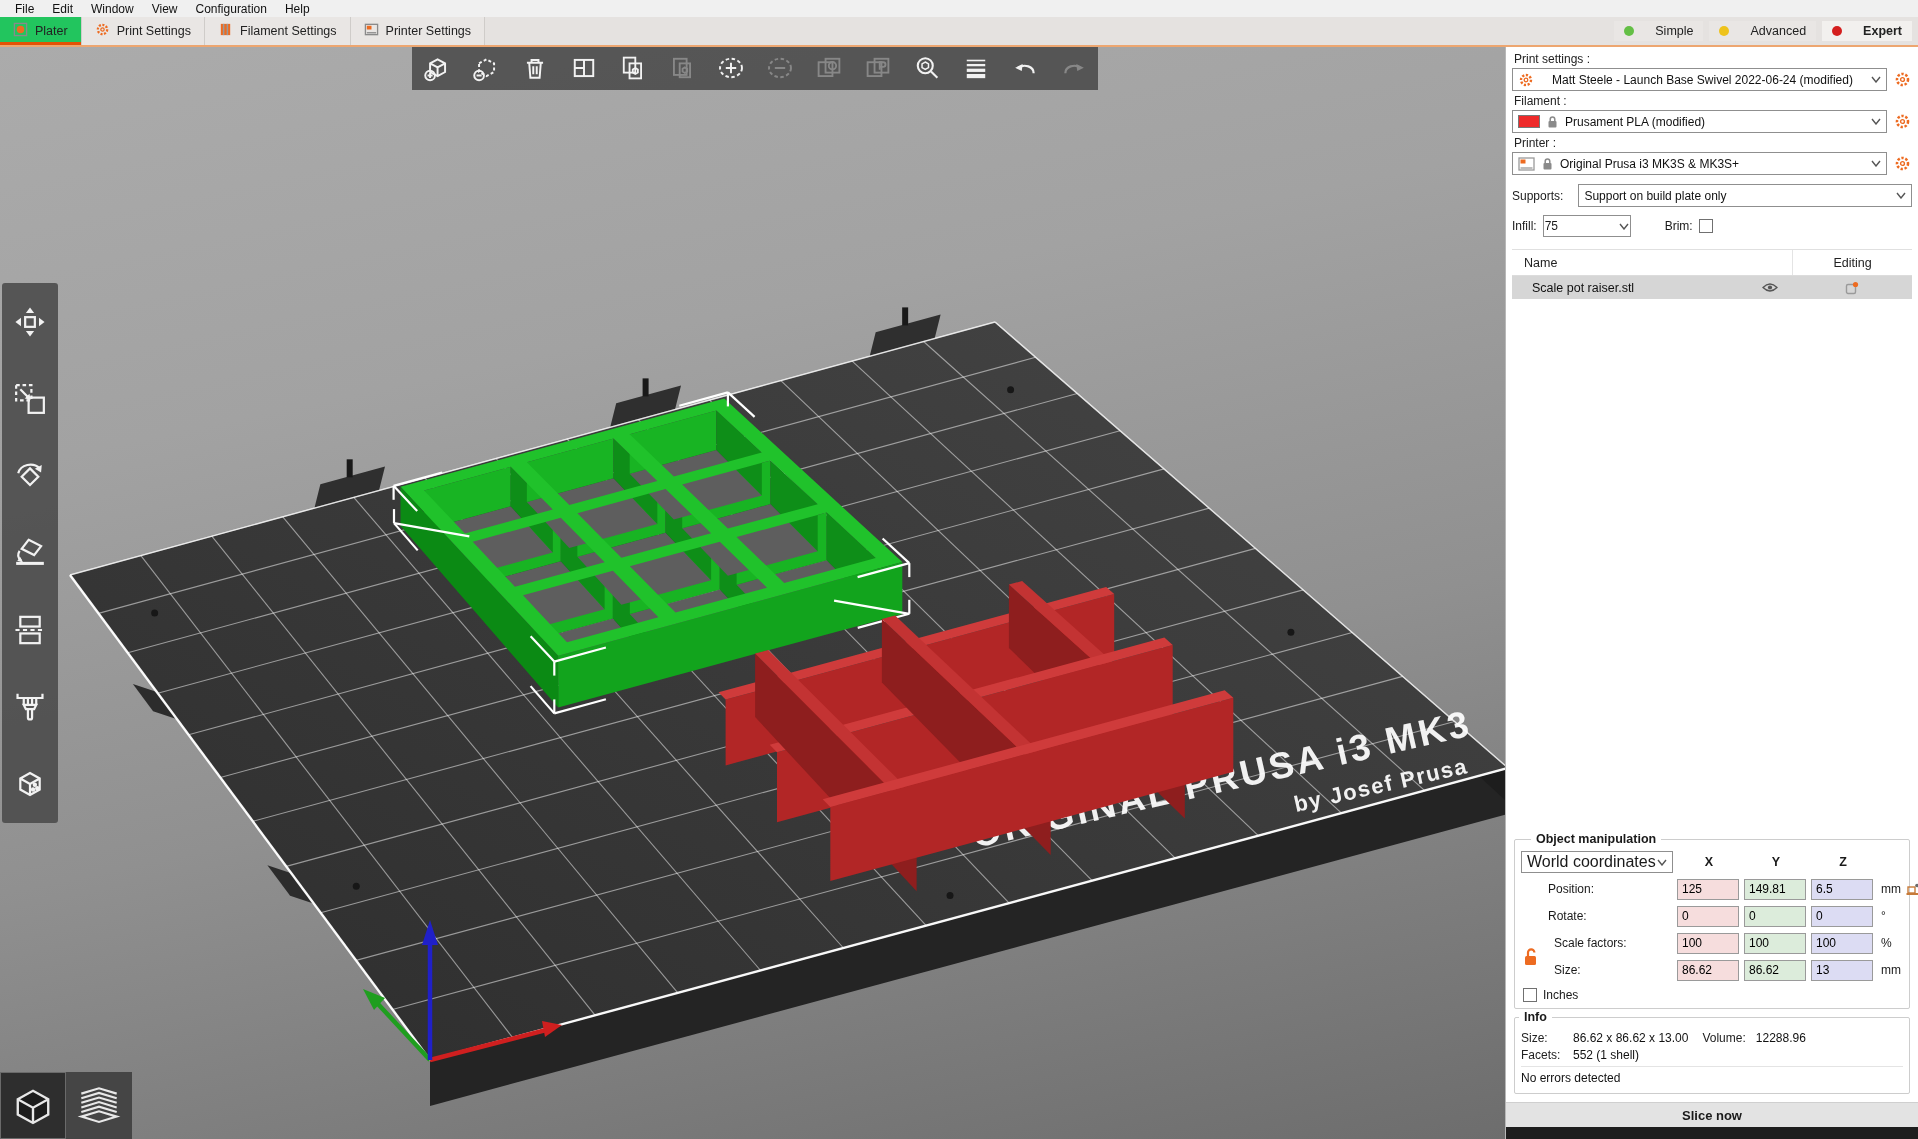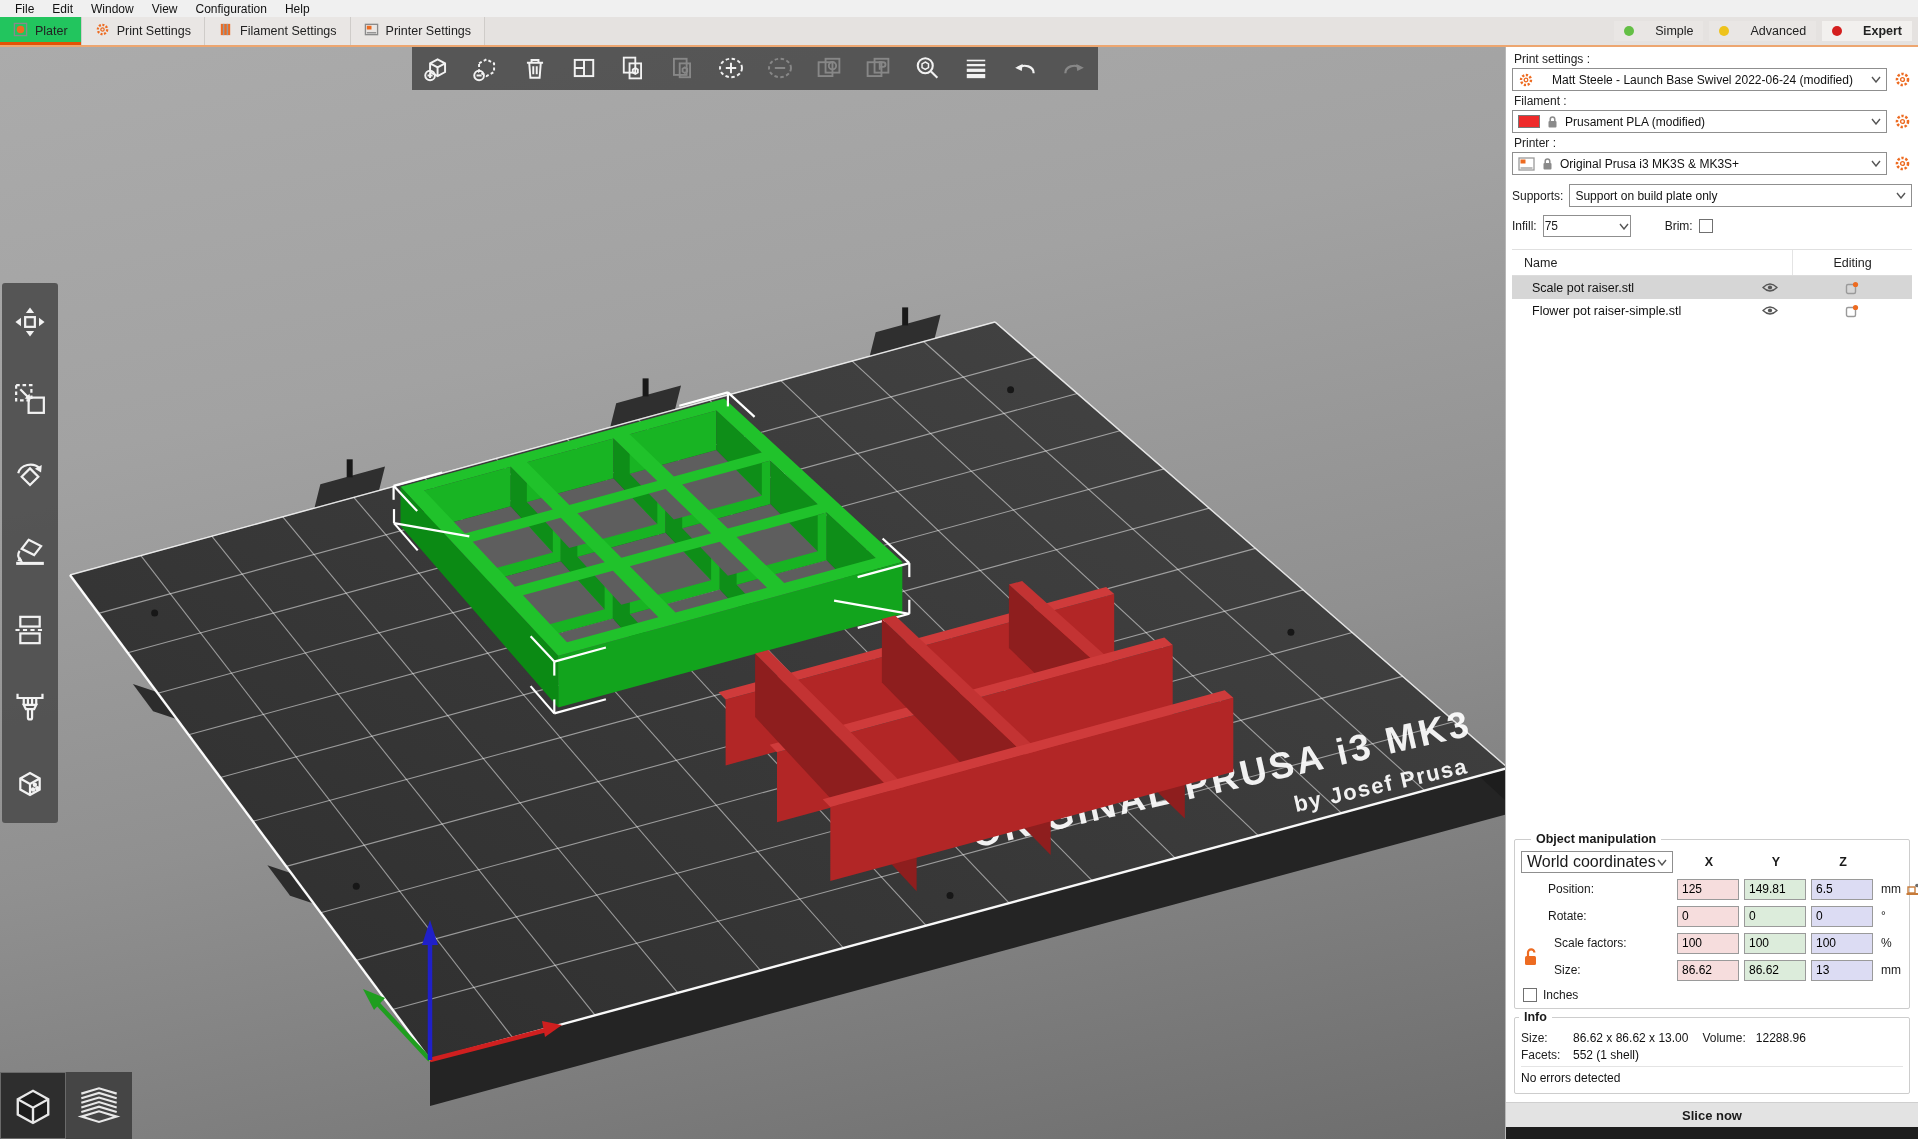--- a/index.html
+++ b/index.html
@@ -41,21 +41,21 @@
   .rpanel{position:absolute;left:1505px;top:45px;width:413px;height:1094px;background:#ffffff;border-left:1px solid #b8b8b8;display:flex;flex-direction:column;padding:4px 6px 0 6px;}
   .plabel{font-size:12px;color:#222;margin:3px 0 2px 2px;}
   .comborow{display:flex;align-items:center;gap:5px;}
   .combo{flex:1;height:23px;border:1px solid #8f8f8f;background:#fff;display:flex;align-items:center;padding:0 5px;gap:6px;cursor:pointer;min-width:0;}
   .combo .ctext{flex:1;font-size:12px;color:#111;white-space:nowrap;overflow:hidden;text-overflow:ellipsis;text-align:center;}
   .combo .ctext.left{text-align:left;}
   .chev{flex:0 0 auto;}
   .gearbtn{flex:0 0 auto;width:20px;height:20px;display:flex;align-items:center;justify-content:center;cursor:pointer;}
   .swatch{width:22px;height:13px;border:1px solid #777;flex:0 0 auto;}
 
-  .suprow{display:flex;align-items:center;margin-top:9px;gap:6px;}
+  .suprow{display:flex;align-items:center;margin-top:9px;gap:15px;}
   .suprow .slab{font-size:12px;white-space:nowrap;}
   .infrow{display:flex;align-items:center;margin-top:8px;gap:6px;}
   .smallcombo{width:88px;height:22px;border:1px solid #8f8f8f;display:flex;align-items:center;padding:0 1px;cursor:pointer;}
   .smallcombo .ctext{flex:1;font-size:12px;text-align:left;}
   .cb{width:14px;height:14px;border:1px solid #707070;background:#fff;display:inline-block;cursor:pointer;}
 
   .objlist{margin-top:12px;border-top:1px solid #e0e0e0;}
   .lhead{display:grid;grid-template-columns:1fr 44px 120px;height:26px;align-items:center;border-bottom:1px solid #dcdcdc;}
   .lhead .h1{padding-left:12px;font-size:12.5px;color:#222;}
   .lhead .h3{text-align:center;font-size:12.5px;color:#222;border-left:1px solid #e4e4e4;height:100%;display:flex;align-items:center;justify-content:center;}
@@ -567,35 +567,20 @@
               <circle cx="8" cy="5.5" r="2.1" fill="#555"></circle>
             </svg>
         </span>
         <span class="cellicon">
           <svg width="14" height="14" viewBox="0 0 14 14">
               <rect x="1.5" y="3.5" width="9" height="9" rx="1.5" fill="none" stroke="#9a9a9a" stroke-width="1.4"></rect>
               <circle cx="10.5" cy="3.5" r="2.6" fill="#ED6B21"></circle>
             </svg>
         </span>
       </div>
-      <div class="lrow">
-        <span class="nm">Flower pot raiser-simple.stl</span>
-        <span class="cellicon">
-          <svg width="16" height="11" viewBox="0 0 16 11">
-              <path d="M1 5.5 Q8 -1.5 15 5.5 Q8 12.5 1 5.5 Z" fill="none" stroke="#555" stroke-width="1.3"></path>
-              <circle cx="8" cy="5.5" r="2.1" fill="#555"></circle>
-            </svg>
-        </span>
-        <span class="cellicon">
-          <svg width="14" height="14" viewBox="0 0 14 14">
-              <rect x="1.5" y="3.5" width="9" height="9" rx="1.5" fill="none" stroke="#9a9a9a" stroke-width="1.4"></rect>
-              <circle cx="10.5" cy="3.5" r="2.6" fill="#ED6B21"></circle>
-            </svg>
-        </span>
-      </div>
     </div>
 
     <div class="spacer"></div>
 
     <div class="groupbox">
       <span class="gtitle">Object manipulation</span>
       <div class="manip-grid">
         <div class="wcombo">
           <span class="ctext">World coordinates</span>
           <svg class="chev" width="10" height="7" viewBox="0 0 10 7">

